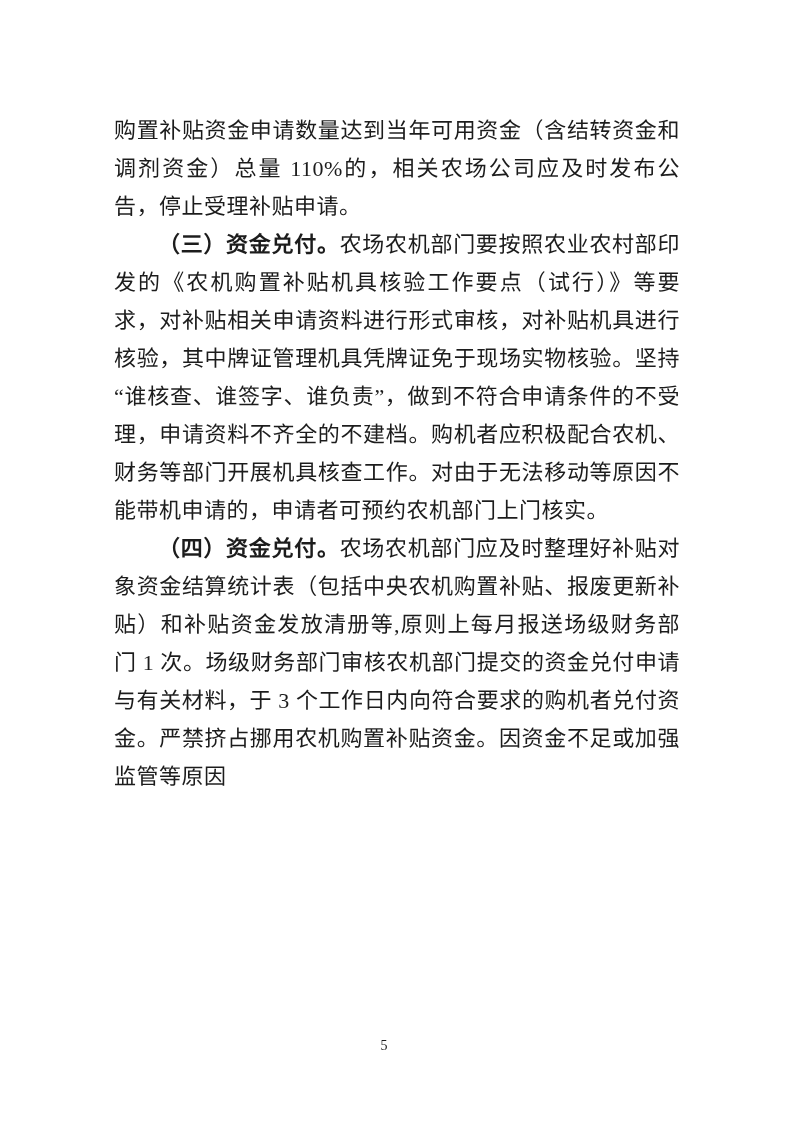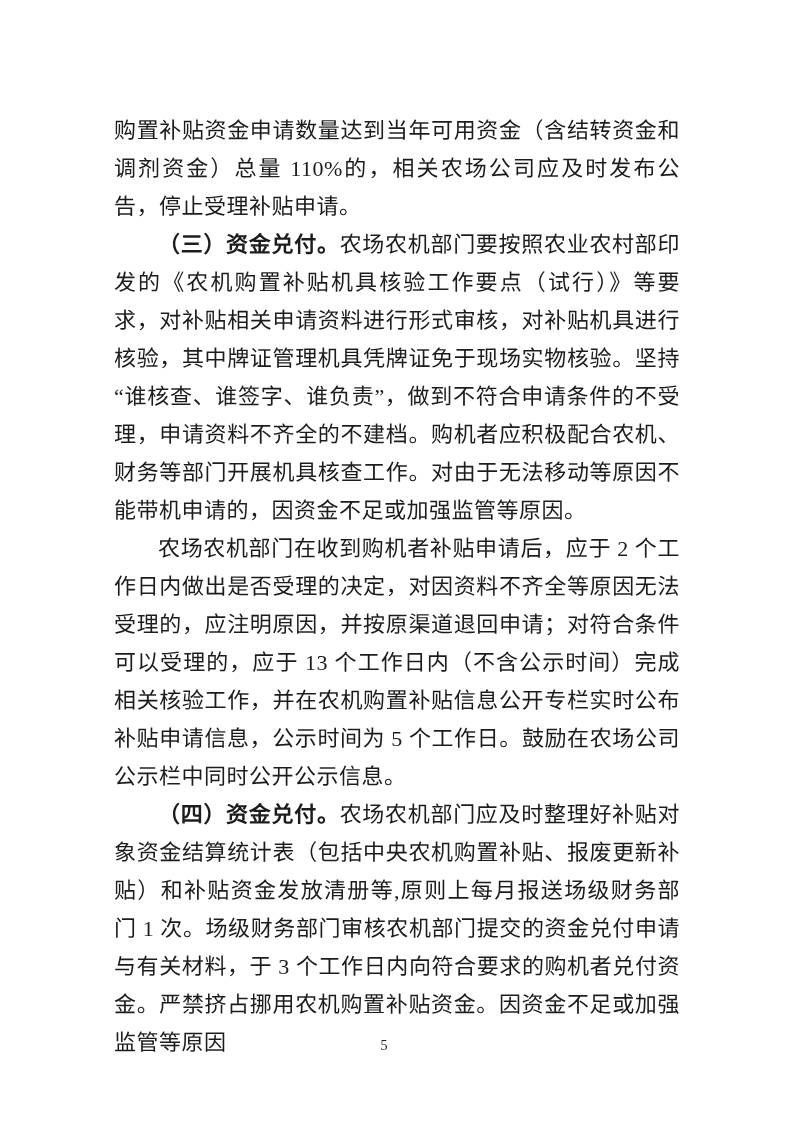--- a/index.html
+++ b/index.html
@@ -50,22 +50,21 @@
   }
 </style>
 </head>
 <body>
 
 <div class="page">
   <div class="content">
 
     <p><span>购置补贴资金申请数量达到当年可用资金（含结转资金和调剂资金）总量 110%的，相关农场公司应及时发布公告，停止受理补贴申请。</span></p>
 
-    <p class="indent"><span class="lead">（三）资金兑付。</span><span>农场农机部门要按照农业农村部印发的《农机购置补贴机具核验工作要点（试行）》等要求，对补贴相关申请资料进行形式审核，对补贴机具进行核验，其中牌证管理机具凭牌证免于现场实物核验。坚持“谁核查、谁签字、谁负责”，做到不符合申请条件的不受理，申请资料不齐全的不建档。购机者应积极配合农机、财务等部门开展机具核查工作。对由于无法移动等原因不能带机申请的，因资金不足或加强监管等原因。</span></p>
+    <p class="indent"><span class="lead">（三）资金兑付。</span><span>农场农机部门要按照农业农村部印发的《农机购置补贴机具核验工作要点（试行）》等要求，对补贴相关申请资料进行形式审核，对补贴机具进行核验，其中牌证管理机具凭牌证免于现场实物核验。坚持“谁核查、谁签字、谁负责”，做到不符合申请条件的不受理，申请资料不齐全的不建档。购机者应积极配合农机、财务等部门开展机具核查工作。对由于无法移动等原因不能带机申请的，申请者可预约农机部门上门核实。</span></p>
 
-    <p class="indent"><span>农场农机部门在收到购机者补贴申请后，应于 2 个工作日内做出是否受理的决定，对因资料不齐全等原因无法受理的，应注明原因，并按原渠道退回申请；对符合条件可以受理的，应于 13 个工作日内（不含公示时间）完成相关核验工作，并在农机购置补贴信息公开专栏实时公布补贴申请信息，公示时间为 5 个工作日。鼓励在农场公司公示栏中同时公开公示信息。</span></p>
 
     <p class="indent"><span class="lead">（四）资金兑付。</span><span>农场农机部门应及时整理好补贴对象资金结算统计表（包括中央农机购置补贴、报废更新补贴）和补贴资金发放清册等,原则上每月报送场级财务部门 1 次。场级财务部门审核农机部门提交的资金兑付申请与有关材料，于 3 个工作日内向符合要求的购机者兑付资金。严禁挤占挪用农机购置补贴资金。因资金不足或加强监管等原因</span></p>
 
   </div>
 
   <div class="footer">5</div>
 </div>
 
 </body></html>

